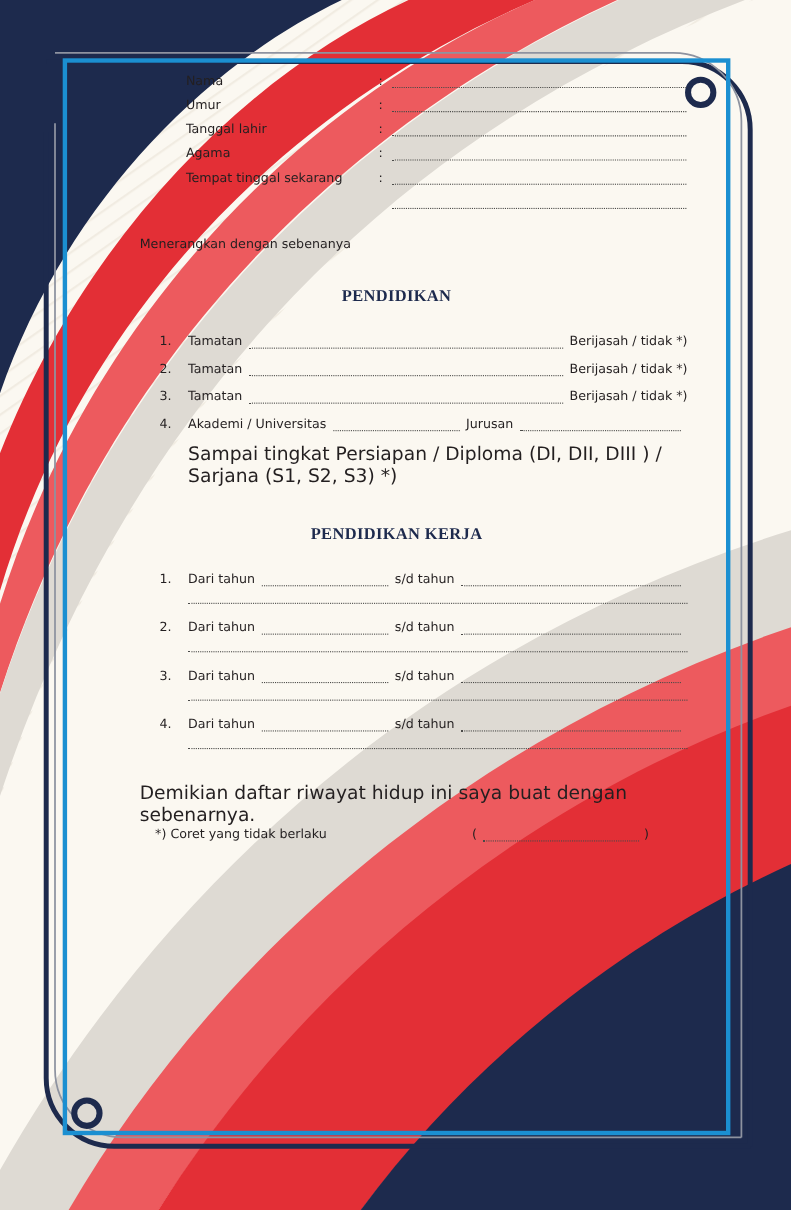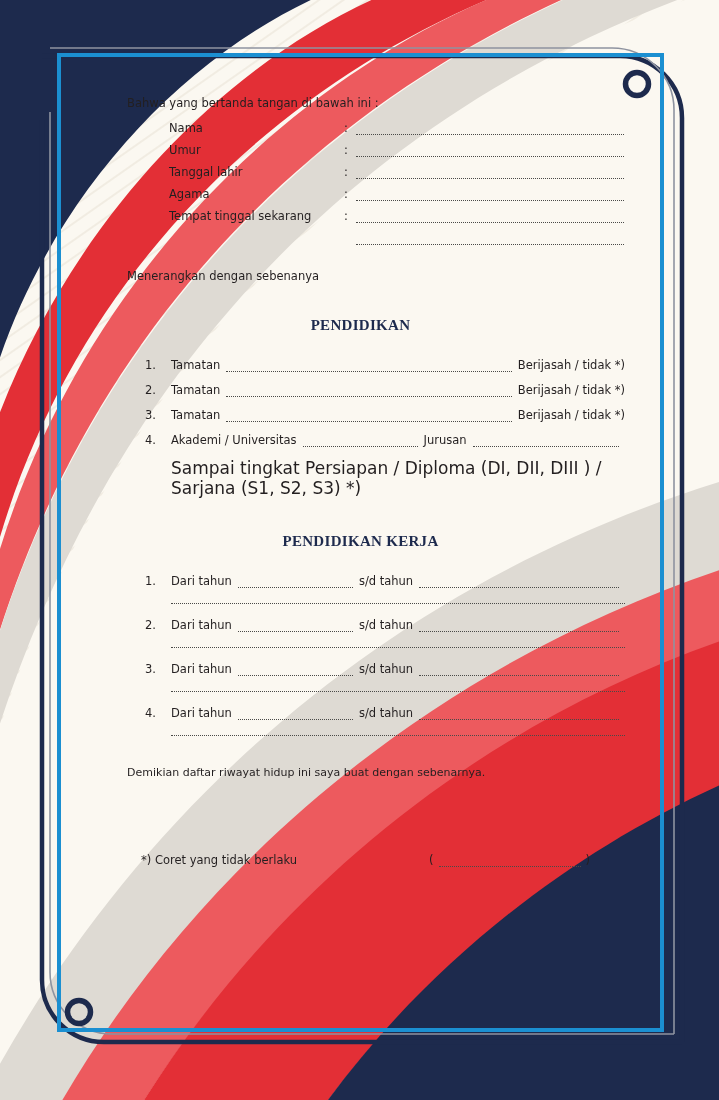--- a/index.html
+++ b/index.html
@@ -134,35 +134,34 @@
     height: 12px;
     margin: 0 6px;
   }
   .work-item { margin-bottom: 14px; }
   .work-contline {
     margin-left: 26px;
     border-bottom: 1.4px dotted #4a4a48;
     height: 15px;
   }
   .closing {
-    font-size: 11px;
+    font-size: 17px;
     color: #231f20;
     margin-left: 68px;
     margin-top: 30px;
   }
   .signer {
     font-size: 11.5px;
     color: #231f20;
     margin-left: 370px;
     margin-top: 40px;
   }
   .footer-row {
     display: flex;
     align-items: flex-end;
-    margin-top: 74px;
     margin-left: 82px;
     font-size: 11.5px;
     color: #231f20;
   }
   .footnote { width: 288px; flex: none; }
   .sig-paren { display: flex; align-items: flex-end; }
   .sig-line {
     width: 142px;
     border-bottom: 1.4px dotted #4a4a48;
     height: 12px;
@@ -225,21 +224,20 @@
 
       <circle cx="637" cy="84" r="11.5" fill="none" stroke="#1d2a4d" stroke-width="5.5"></circle>
       <circle cx="79" cy="1012" r="11.5" fill="none" stroke="#1d2a4d" stroke-width="5.5"></circle>
     </g>
   </svg>
 
   <div class="doc">
     <div class="content">
 
 
-      <div class="intro">Bahwa yang bertanda tangan di bawah ini :</div>
 
       <table class="ident-table">
         <tbody>
           <tr>
             <td class="ident-label">Nama</td>
             <td class="ident-colon">:</td>
             <td>
                 <div class="dots"></div>
               </td>
           </tr>

